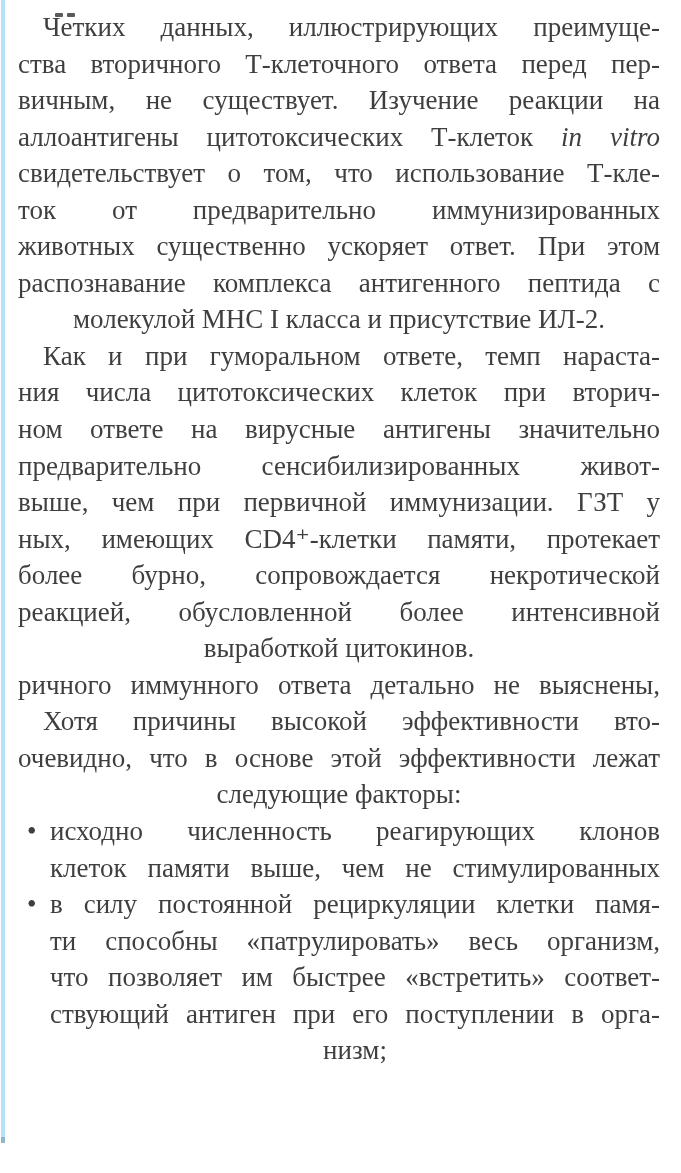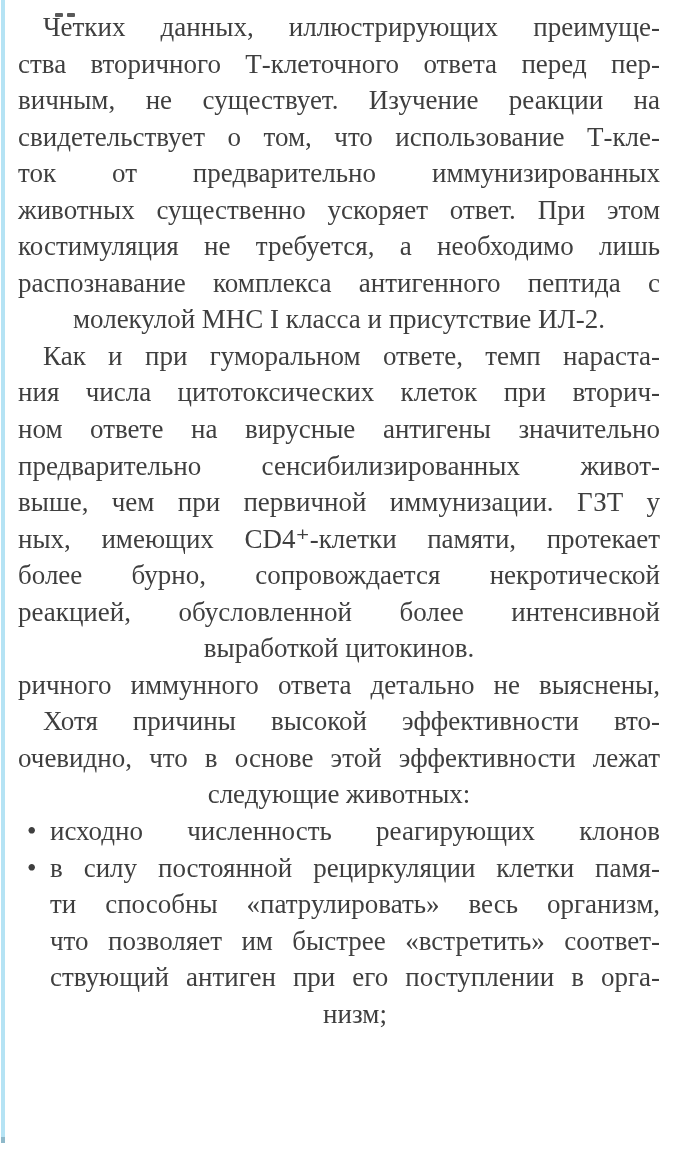--- a/index.html
+++ b/index.html
@@ -85,47 +85,48 @@
 <body>
 
 <div class="page">
   <div class="accent-border"></div>
   <div class="cut-remnant"><i></i><i></i></div>
   <div class="text-block">
       <div class="para indent">
         <div class="line just first">Четких данных, иллюстрирующих преимуще-</div>
         <div class="line just">ства вторичного Т-клеточного ответа перед пер-</div>
         <div class="line just">вичным, не существует. Изучение реакции на</div>
+        <div class="line just">аллоантигены цитотоксических Т-клеток <i>in vitro</i></div>
         <div class="line just">свидетельствует о том, что использование Т-кле-</div>
         <div class="line just">ток от предварительно иммунизированных</div>
         <div class="line just">животных существенно ускоряет ответ. При этом</div>
-        <div class="line just">костимуляция не требуется, а необходимо лишь</div>
         <div class="line just">распознавание комплекса антигенного пептида с</div>
         <div class="line">молекулой MHC I класса и присутствие ИЛ-2.</div>
       </div>
       <div class="para indent">
         <div class="line just first">Как и при гуморальном ответе, темп нараста-</div>
         <div class="line just">ния числа цитотоксических клеток при вторич-</div>
         <div class="line just">ном ответе на вирусные антигены значительно</div>
         <div class="line just">предварительно сенсибилизированных живот-</div>
         <div class="line just">выше, чем при первичной иммунизации. ГЗТ у</div>
         <div class="line just">ных, имеющих CD4⁺-клетки памяти, протекает</div>
         <div class="line just">более бурно, сопровождается некротической</div>
         <div class="line just">реакцией, обусловленной более интенсивной</div>
         <div class="line">выработкой цитокинов.</div>
       </div>
       <div class="para indent">
         <div class="line just">ричного иммунного ответа детально не выяснены,</div>
         <div class="line just first">Хотя причины высокой эффективности вто-</div>
         <div class="line just">очевидно, что в основе этой эффективности лежат</div>
-        <div class="line">следующие животных:</div>
+        <div class="line">следующие факторы:</div>
       </div>
       <div class="para bullet">
         <span class="marker">•</span>
         <div class="line just">исходно численность реагирующих клонов</div>
+        <div class="line just">клеток памяти выше, чем не стимулированных</div>
       </div>
       <div class="para bullet">
         <span class="marker">•</span>
         <div class="line just">в силу постоянной рециркуляции клетки памя-</div>
         <div class="line just">ти способны «патрулировать» весь организм,</div>
         <div class="line just">что позволяет им быстрее «встретить» соответ-</div>
         <div class="line just">ствующий антиген при его поступлении в орга-</div>
         <div class="line">низм;</div>
       </div>
     </div>

